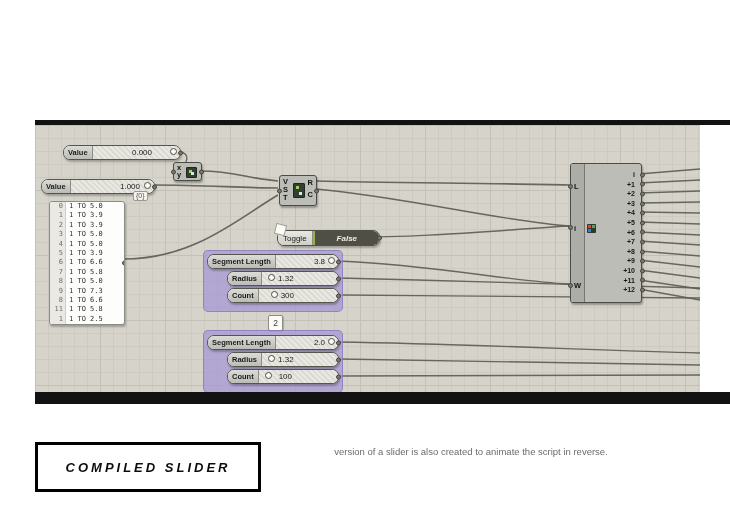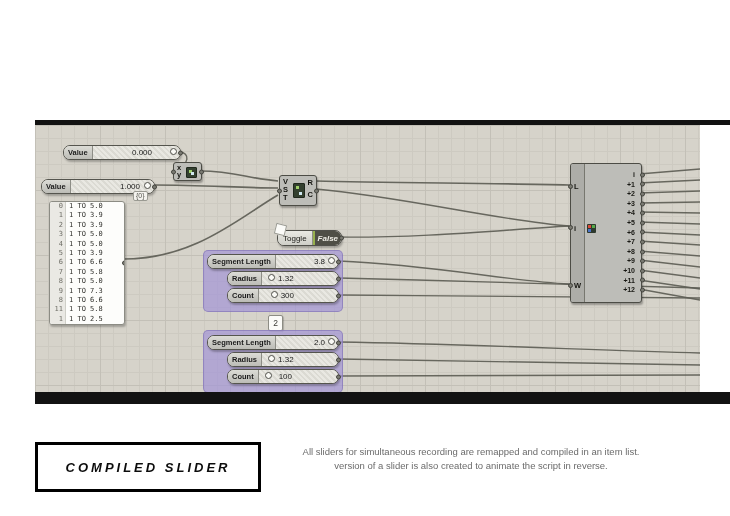--- a/index.html
+++ b/index.html
@@ -60,21 +60,21 @@
   .c-icon i{position:absolute;background:#9fd06a;width:3px;height:3px;left:2px;top:2px;}
   .c-icon b{position:absolute;background:#d0e8f0;width:3px;height:3px;right:2px;bottom:2px;}
 
   
   .gh-toggle{position:absolute;height:14px;display:flex;align-items:stretch;
              border:1px solid #50504a;border-radius:7px;background:#e6e5df;
              box-shadow:1px 2px 2px rgba(0,0,0,.25);font-size:8px;}
   .tg-label{display:flex;align-items:center;padding:0 5px;font-weight:normal;color:#20201c;
             background:linear-gradient(#e9e9e3,#cfcfc8);border-radius:6px 0 0 6px;
             border-right:1px solid #8d8d86;}
-  .tg-value{display:flex;align-items:center;padding:0 3px;font-style:italic;font-weight:bold;
+  .tg-value{display:flex;align-items:center;padding:0 22px;font-style:italic;font-weight:bold;
             color:#efeee6;background:#4f4f46;border-left:2px solid #97b14c;border-radius:0 6px 6px 0;}
   .tg-flag{position:absolute;left:-3px;top:-7px;width:9px;height:9px;background:#fbfbf8;
            border:1px solid #9a9a92;transform:rotate(14deg);}
 
   
   .gh-group{position:absolute;background:rgba(163,150,213,.72);border:1px solid rgba(120,105,175,.55);
             border-radius:5px;}
   .tag2{position:absolute;width:13px;height:14px;background:#fbfbf8;border:1px solid #8c8c84;
         border-radius:2px;font-size:8.5px;color:#3c3c36;display:flex;align-items:center;
         justify-content:center;box-shadow:1px 1px 1px rgba(0,0,0,.2);}
@@ -324,15 +324,14 @@
       <div class="lc-out" style="top:121.2px;"><span>+12</span><span class="nub right"></span></div>
     </div>
 
   </div>
 </div>
 
 <div class="caption-box">
   <span class="caption-title">COMPILED SLIDER</span>
 </div>
 <div class="desc">
-  <div>All sliders for simultaneous recording are remapped and compiled in an item list.</div>
   <div>version of a slider is also created to animate the script in reverse.</div>
 </div>
 
 </body></html>

